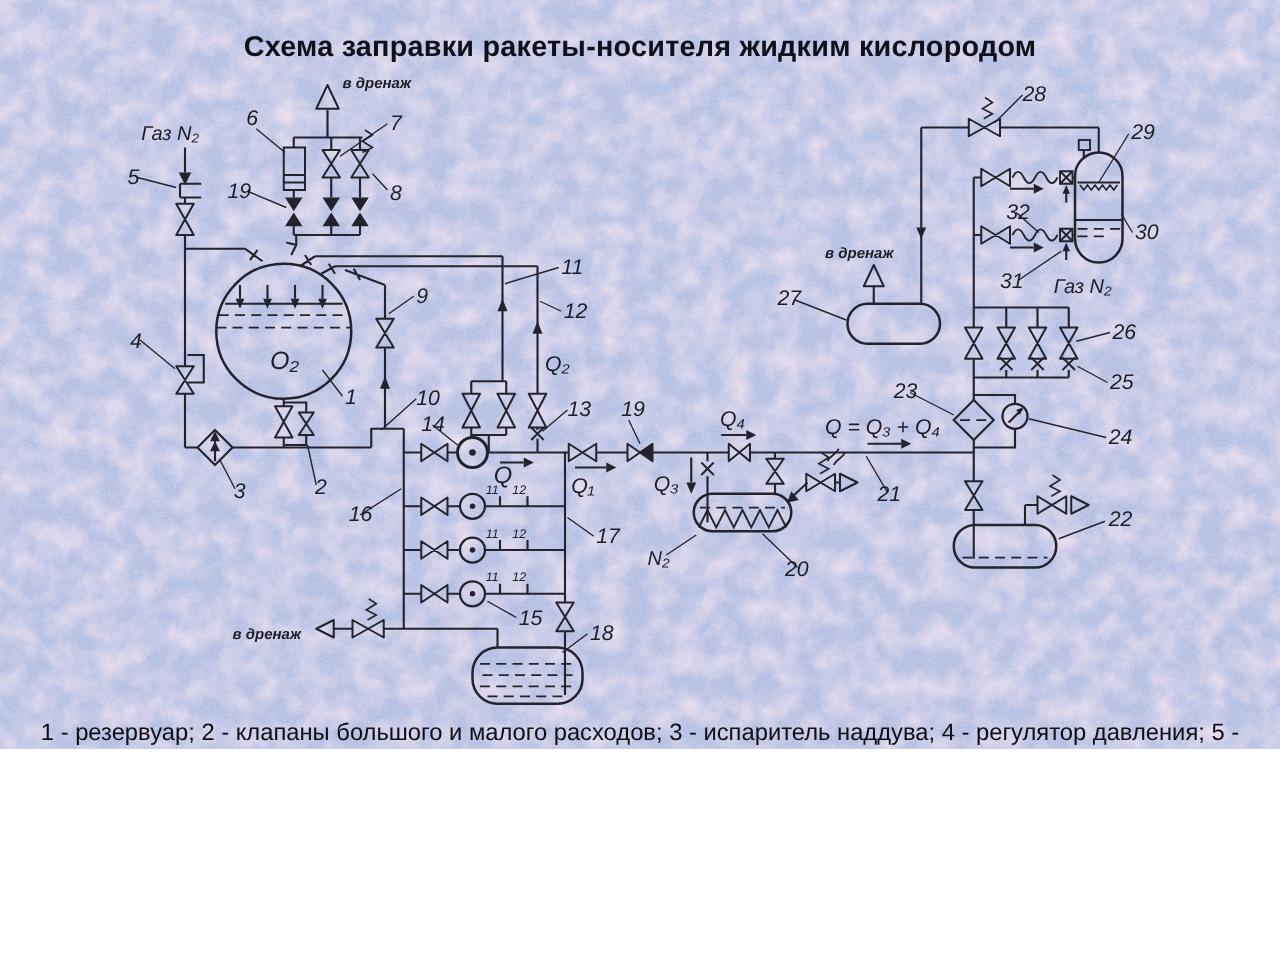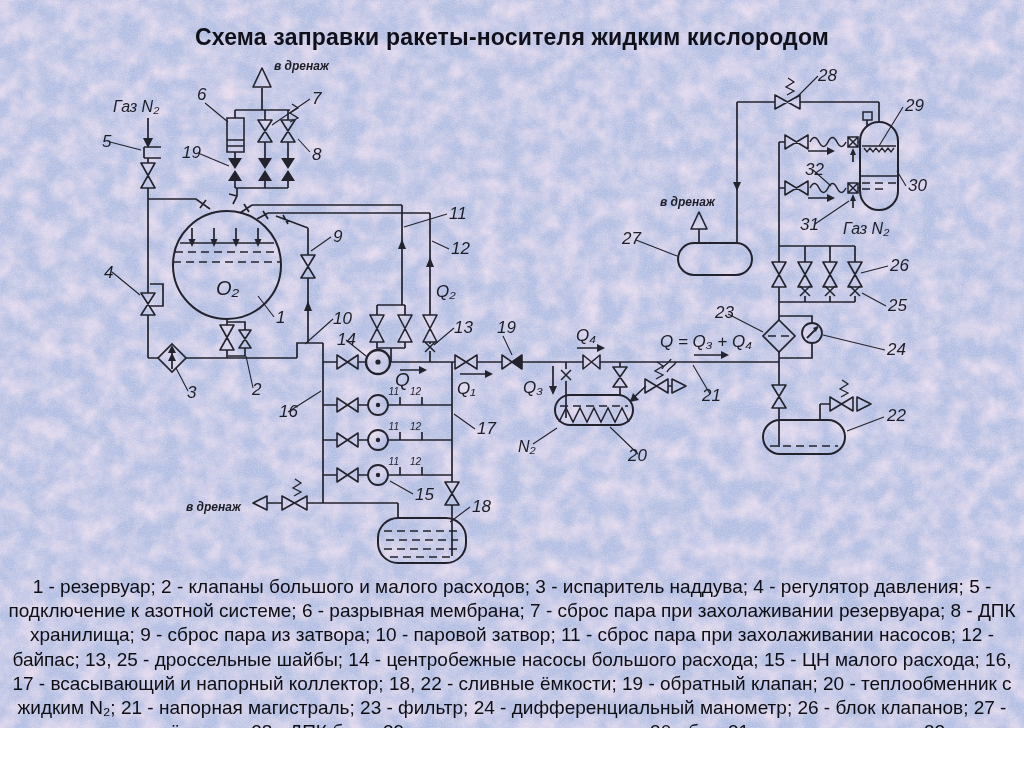--- a/index.html
+++ b/index.html
@@ -1,17 +1,17 @@
 <!DOCTYPE html>
 <html lang="ru"><head>
 <meta charset="utf-8">
 <style>
   html,body{margin:0;padding:0;}
   .stage{
-    position:relative;width:1024px;height:728px;overflow:hidden;
+    position:relative;width:1024px;height:599px;overflow:hidden;
     background:#b2bde2;
     font-family:"Liberation Sans",sans-serif;
   }
   .noise{position:absolute;left:0;top:0;z-index:0;}
   .title{
     position:absolute;left:0;top:24px;width:1024px;z-index:3;
     text-align:center;font-size:23px;font-weight:bold;color:#10101a;
     letter-spacing:0.2px;
   }
   .diagram{position:absolute;left:0;top:55px;z-index:2;}

